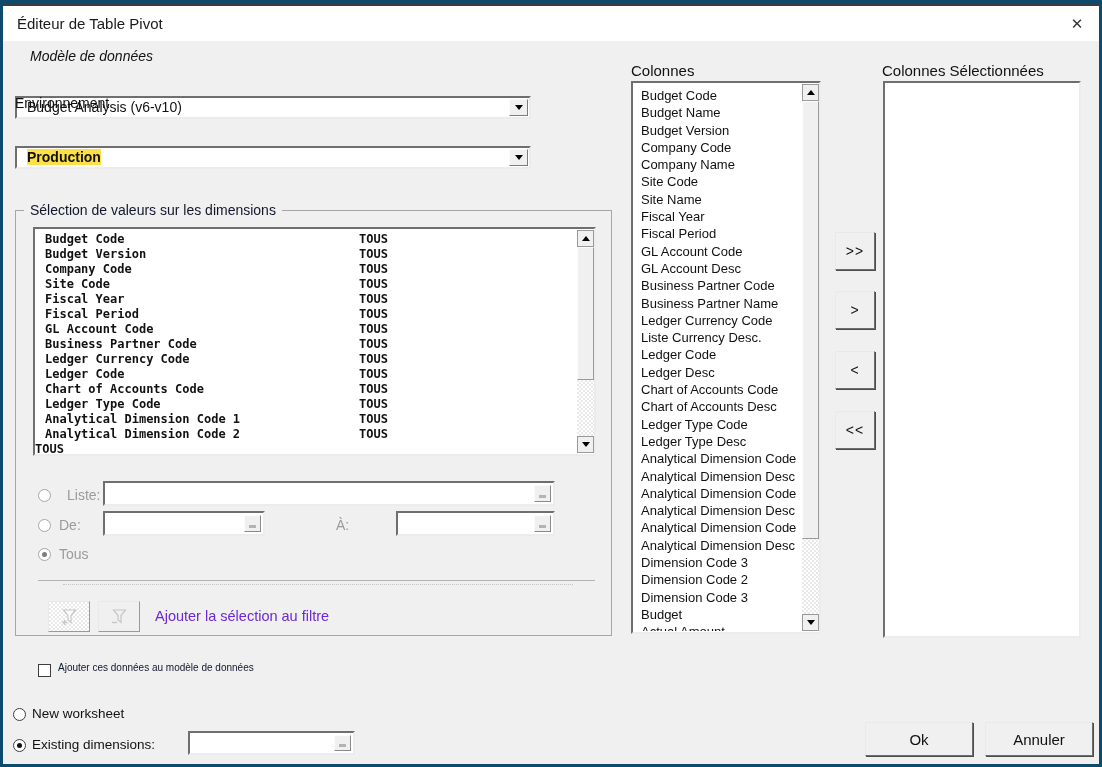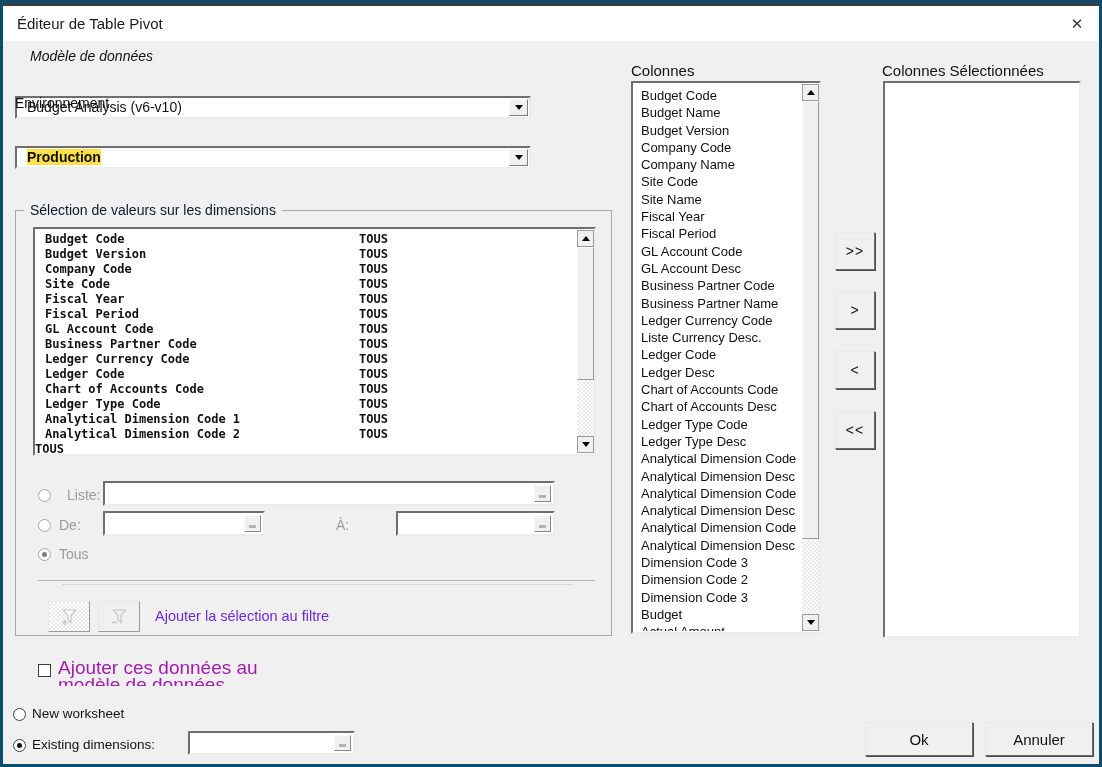--- a/index.html
+++ b/index.html
@@ -63,21 +63,21 @@
                  padding-top:3px;font-size:13px;}
   .colitem{height:17.3px;line-height:17.3px;padding-left:8px;white-space:nowrap;overflow:hidden;}
   .xferbtn{position:absolute;left:832px;width:40px;height:38px;background:#f0f0f0;
            border-top:1px solid #e9e9e9;border-left:1px solid #e9e9e9;
            border-right:1px solid #6d6d6d;border-bottom:1px solid #6d6d6d;
            box-shadow:1px 1px 0 #4d4d4d;
            display:flex;align-items:center;justify-content:center;
            font-size:14px;letter-spacing:1px;color:#111;}
   .checkbox{position:absolute;left:35px;top:661px;width:13px;height:13px;background:#fff;border:1px solid #3e3e3e;}
   .cblabel{position:absolute;left:55px;top:656px;width:220px;height:27px;overflow:hidden;
-           font-size:19px;line-height:17px;color:#a21caf;}
+           font-size:10px;line-height:17px;color:#0f172a;}
   .btn{position:absolute;top:719px;width:108px;height:34px;background:#f0f0f0;
        border-top:1px solid #e9e9e9;border-left:1px solid #e9e9e9;
        border-right:1px solid #6d6d6d;border-bottom:1px solid #6d6d6d;
        box-shadow:1px 1px 0 #4d4d4d;
        display:flex;align-items:center;justify-content:center;font-size:15px;color:#111;}
   .biglabel{position:absolute;font-size:15px;color:#111;white-space:nowrap;}
 </style>
 </head>
 <body>
 

